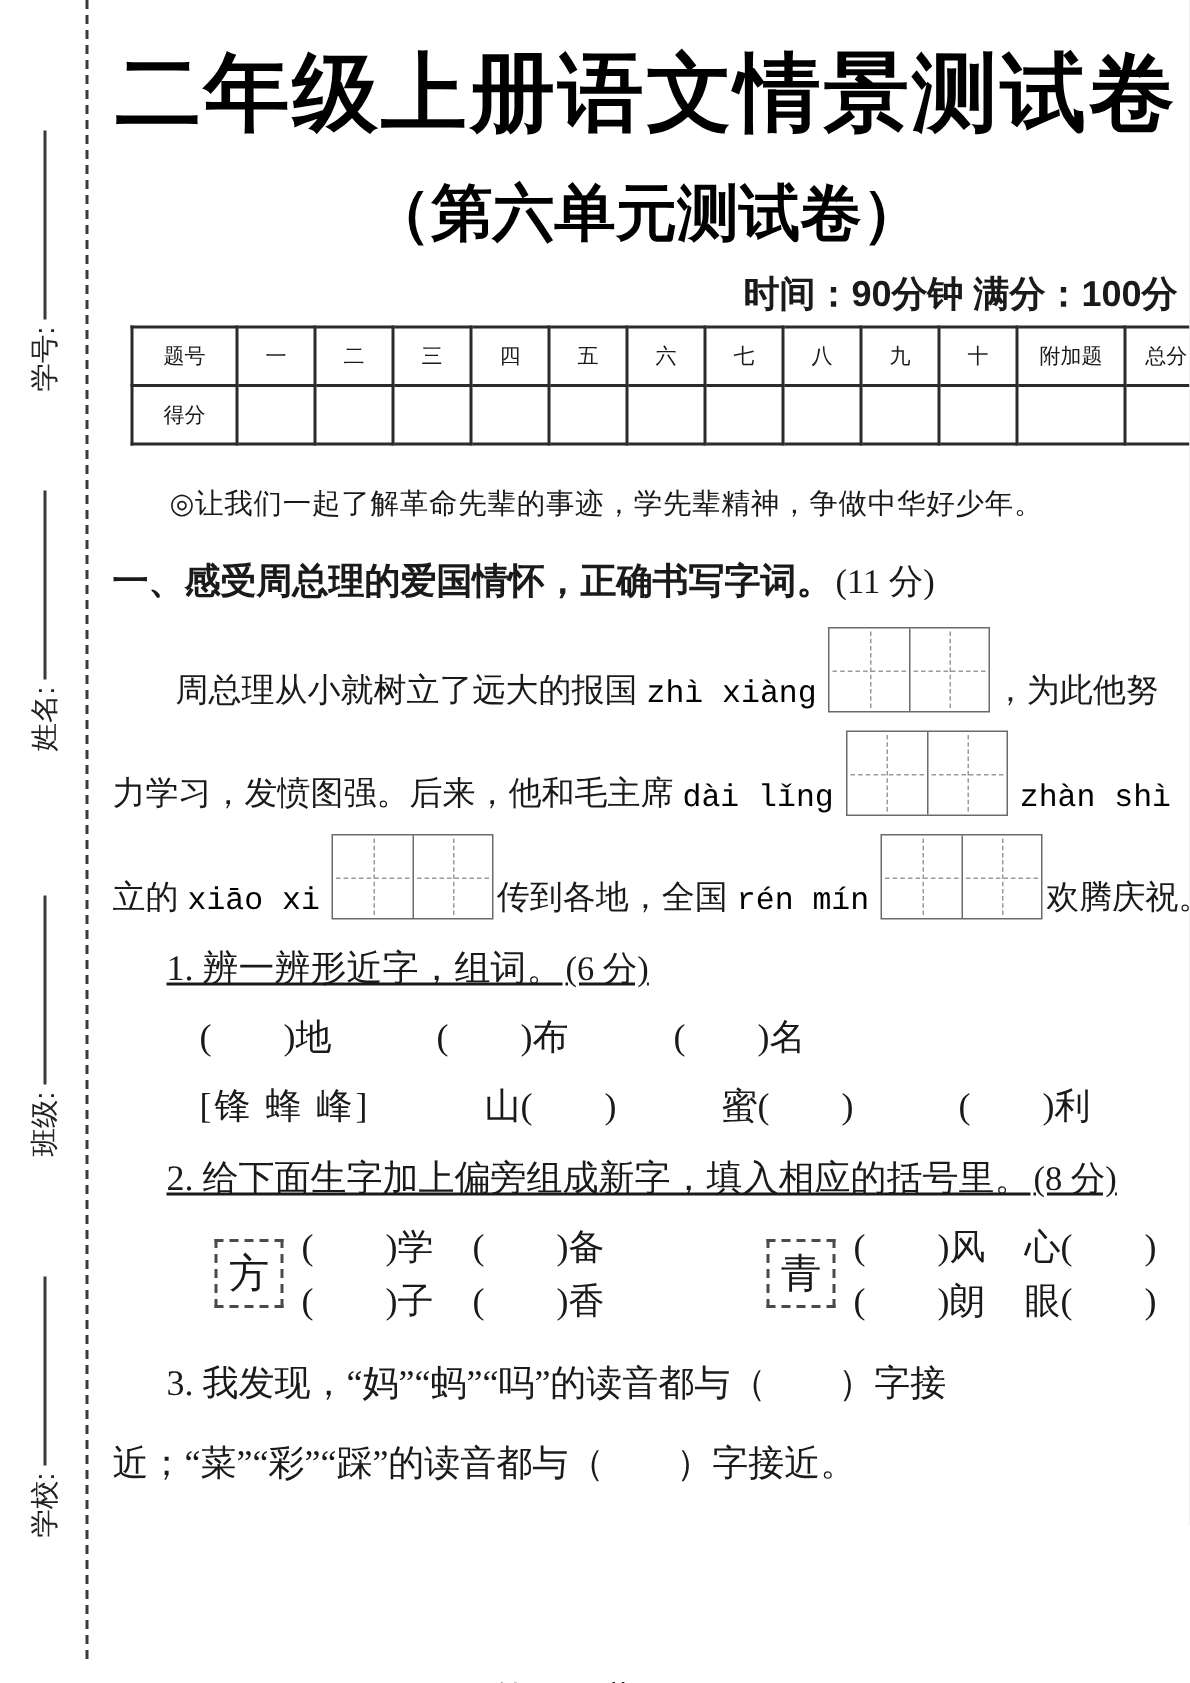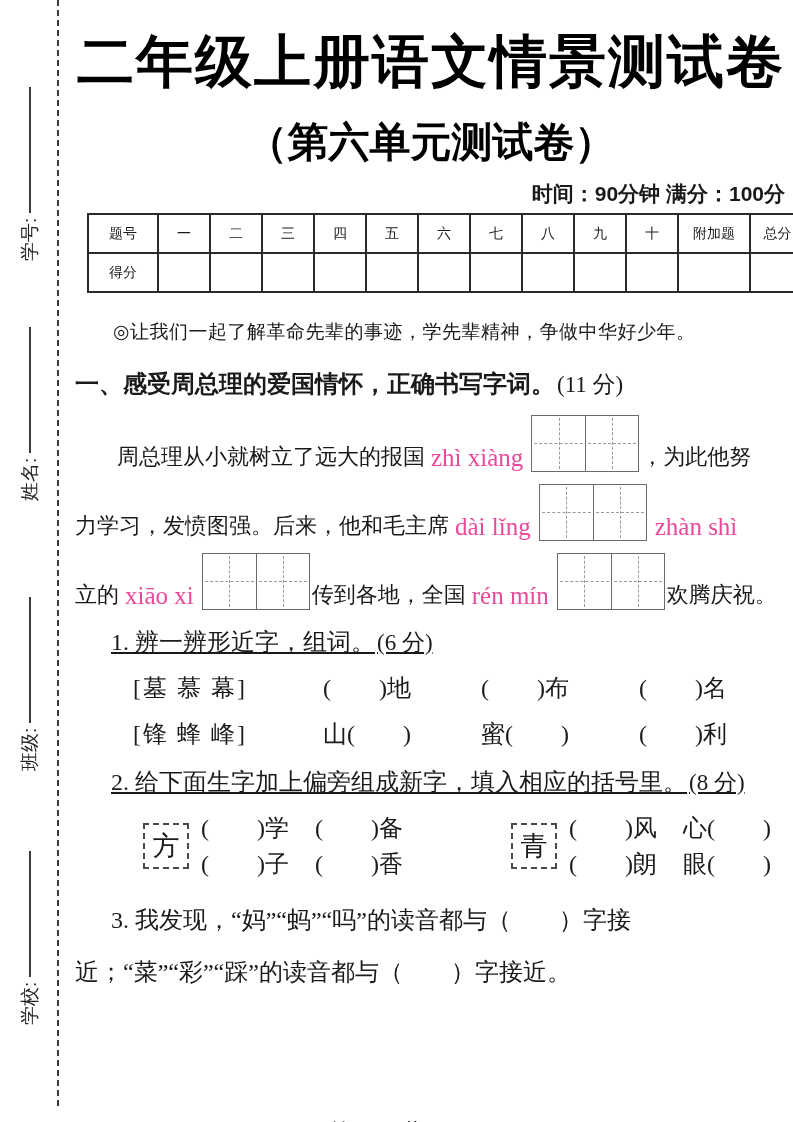--- a/index.html
+++ b/index.html
@@ -17,37 +17,37 @@
     transform:rotate(-90deg);
     font-family:"Liberation Sans","DejaVu Sans",sans-serif; font-size:19px; color:#222; }
   .mline { display:inline-block; width:126px; border-bottom:2px solid #3a3a3a;
     height:0; margin-left:5px; }
   
   .content { position:absolute; left:75px; top:0; width:712px; }
   .title { text-align:center; margin-top:24px; font-size:57px; font-weight:700;
     letter-spacing:2px; font-family:"Liberation Sans","DejaVu Sans",sans-serif; color:#000; }
   .subtitle { text-align:center; margin-top:14px; font-size:41px; font-weight:800;
     font-family:"Liberation Sans","DejaVu Sans",sans-serif; color:#000; }
-  .info { text-align:right; margin-top:10px; padding-right:2px; font-size:21px; font-weight:600;
+  .info { text-align:right; margin-top:10px; padding-right:2px; font-size:24px; font-weight:600;
     font-family:"Liberation Sans","DejaVu Sans",sans-serif; }
   table.score-table { border-collapse:collapse; width:697px; margin-top:5px; margin-left:12px;
     table-layout:fixed; }
   table.score-table td { border:2px solid #2b2b2b; height:39px; text-align:center;
     font-size:14px; padding:0; }
   
   .intro { margin-top:26px; text-indent:2em; font-size:19px; letter-spacing:0.5px; }
   .sec { margin-top:20px; font-size:24px; font-weight:bold;
     font-family:"Liberation Sans","DejaVu Sans",sans-serif; line-height:1.55; }
   .pts { font-weight:normal; font-family:"Liberation Serif","DejaVu Serif",serif;
     font-size:23px; margin-left:2px; }
   
   .prow { display:flex; align-items:flex-end; height:69px; font-size:22px; }
   .prow .ind { width:42px; flex:none; }
-  .py { font-family:Liberation Serif, serif; font-size:25px;
-    margin:0 6px; color:#ec4899; white-space:nowrap; }
+  .py { font-family:Liberation Mono, monospace; font-size:21px;
+    margin:0 6px; color:#000000; white-space:nowrap; }
   .kai { white-space:nowrap; }
   .wbox { display:inline-flex; border:1.5px solid #6a6a6a; flex:none; margin:0 2px;
     background:#fff; }
   .wcell { width:53px; height:55px; position:relative; border-left:1.5px solid #6a6a6a; }
   .wcell:first-child { border-left:none; }
   .wcell::before { content:""; position:absolute; left:2px; right:2px; top:50%;
     border-top:1.5px dashed #9a9a9a; }
   .wcell::after { content:""; position:absolute; top:2px; bottom:2px; left:50%;
     border-left:1.5px dashed #9a9a9a; }
   
@@ -181,21 +181,20 @@
       <span class="wbox">
           <span class="wcell"></span>
           <span class="wcell"></span>
         </span>
       <span class="kai">欢腾庆祝。</span>
     </div>
 
 
     <p class="qhead"><span>1. 辨一辨形近字，组词。</span><span class="pts">(6 分)</span></p>
     <div class="q1row">
-      <span class="bracket">[墓  慕  幕]</span>
       <span class="it">(　　)地</span>
       <span class="it">(　　)布</span>
       <span class="it">(　　)名</span>
     </div>
     <div class="q1row">
       <span class="bracket">[锋  蜂  峰]</span>
       <span class="it">山(　　)</span>
       <span class="it">蜜(　　)</span>
       <span class="it">(　　)利</span>
     </div>

